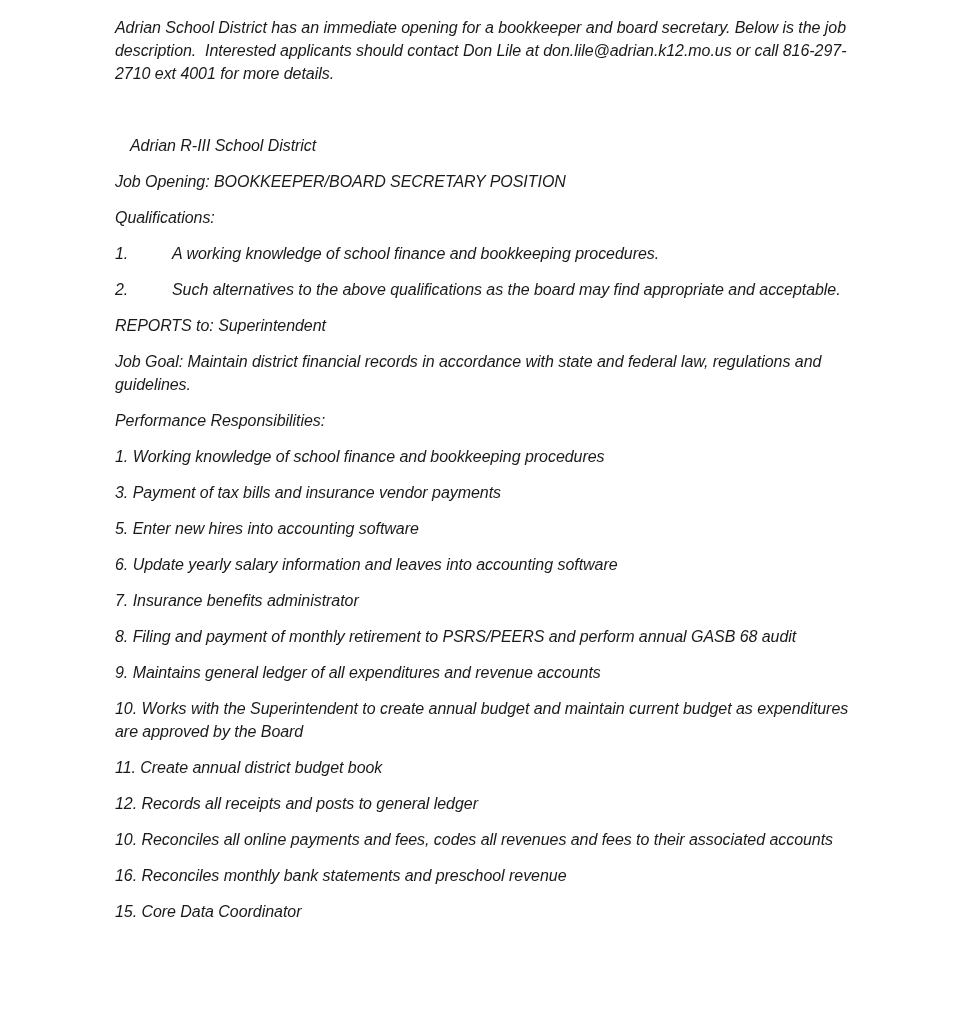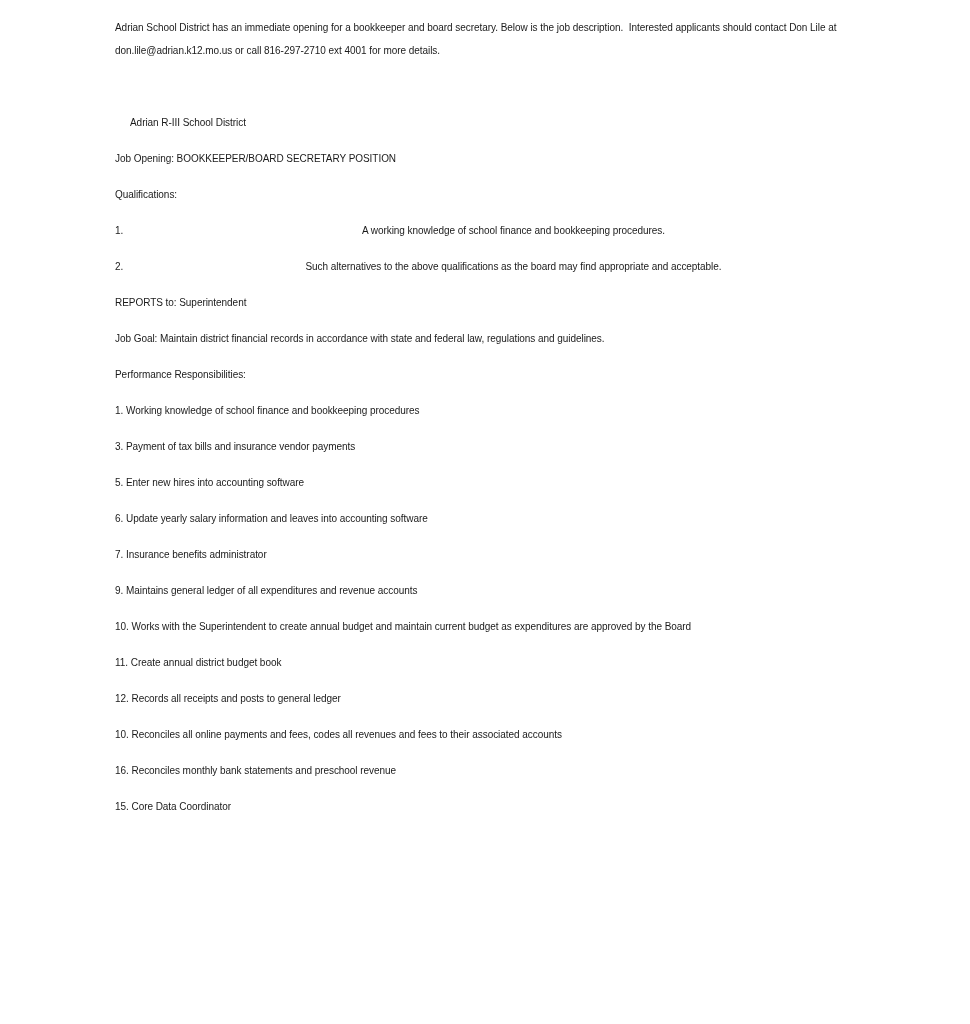--- a/index.html
+++ b/index.html
@@ -12,45 +12,45 @@
     height: 1024px;
     overflow: hidden;
   }
   .page {
     box-sizing: border-box;
     width: 970px;
     height: 1024px;
     padding: 16px 115px 0 115px;
     background: #ffffff;
     font-family: "Liberation Sans", sans-serif;
-    font-size: 10px;
+    font-size: 16px;
     letter-spacing: -0.05px;
     line-height: 23px;
     color: #1a1a1a;
+    font-style: italic;
   }
   .para {
     margin: 0 0 13px 0;
     white-space: pre-wrap;
   }
   .para.blank {
     min-height: 23px;
   }
   .para.indented {
     padding-left: 15px;
   }
   .qual-item {
     display: flex;
     margin: 0 0 13px 0;
   }
   .qual-num {
     flex: 0 0 57px;
   }
   .qual-text {
     flex: 1 1 auto;
-    text-align: center;
   }
 </style>
 </head>
 <body>
 
 <div class="page">
 
   <p class="para">Adrian School District has an immediate opening for a bookkeeper and board secretary. Below is the job description.  Interested applicants should contact Don Lile at don.lile@adrian.k12.mo.us or call 816-297-2710 ext 4001 for more details.</p>
 
   <p class="para blank"></p>
@@ -75,20 +75,21 @@
 
   <p class="para">Job Goal: Maintain district financial records in accordance with state and federal law, regulations and guidelines.</p>
 
   <p class="para">Performance Responsibilities:</p>
 
   <p class="para">1. Working knowledge of school finance and bookkeeping procedures</p>
   <p class="para">3. Payment of tax bills and insurance vendor payments</p>
   <p class="para">5. Enter new hires into accounting software</p>
   <p class="para">6. Update yearly salary information and leaves into accounting software</p>
   <p class="para">7. Insurance benefits administrator</p>
+  <p class="para">8. Filing and payment of monthly retirement to PSRS/PEERS and perform annual GASB 68 audit</p>
   <p class="para">9. Maintains general ledger of all expenditures and revenue accounts</p>
   <p class="para">10. Works with the Superintendent to create annual budget and maintain current budget as expenditures are approved by the Board</p>
   <p class="para">11. Create annual district budget book</p>
   <p class="para">12. Records all receipts and posts to general ledger</p>
   <p class="para">10. Reconciles all online payments and fees, codes all revenues and fees to their associated accounts</p>
   <p class="para">16. Reconciles monthly bank statements and preschool revenue</p>
   <p class="para">15. Core Data Coordinator</p>
 
 </div>
 

